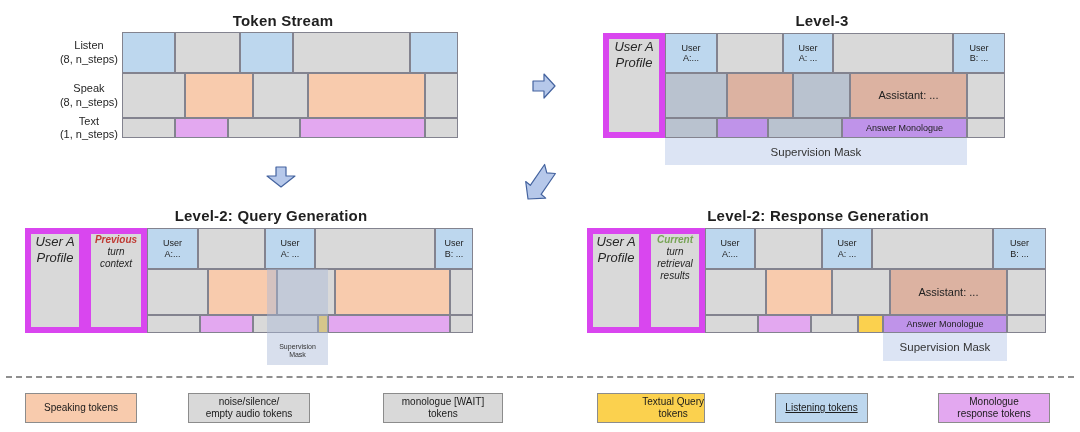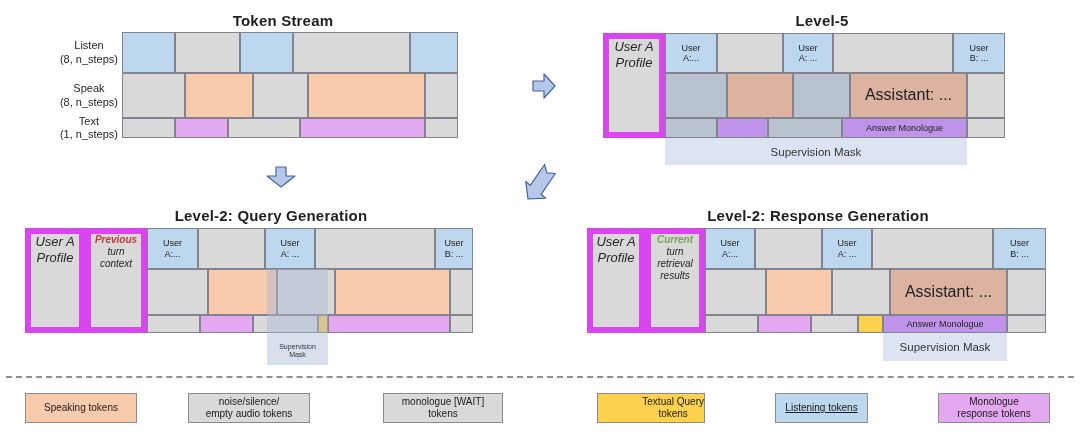--- a/index.html
+++ b/index.html
@@ -4,21 +4,21 @@
 <style>
   html,body{margin:0;padding:0;background:#fff;}
   #figure{position:relative;width:1080px;height:432px;background:#fff;overflow:hidden;
           font-family:"Liberation Sans","DejaVu Sans",sans-serif;color:#1f1f1f;}
   .title{position:absolute;transform:translateX(-50%);font-size:15px;font-weight:600;
          color:#1f1f1f;white-space:nowrap;letter-spacing:.2px;}
   .panel{position:absolute;overflow:visible;}
   .cell{position:absolute;box-sizing:border-box;border:1px solid #83838f;
         display:flex;align-items:center;justify-content:center;}
   .cell-label{font-size:9px;line-height:1.15;text-align:center;white-space:pre-line;color:#222;}
-  .cell-label.lg{font-size:16px;}
+  .cell-label.lg{font-size:11px;}
   .bigcell{position:absolute;box-sizing:border-box;border:6px solid #d946ef;
            display:flex;align-items:flex-start;justify-content:center;text-align:center;font-style:italic;}
   .profile-label{font-size:13px;line-height:1.25;white-space:pre-line;color:#262626;}
   .context-label{font-size:10px;line-height:1.2;white-space:pre-line;color:#262626;}
   .context-label .hl{display:block;font-weight:600;}
   .rowlabel{position:absolute;display:flex;align-items:center;justify-content:flex-end;
             font-size:11px;line-height:1.2;text-align:center;white-space:pre-line;color:#262626;}
   .mask-band{position:absolute;display:flex;align-items:center;justify-content:center;
              font-size:11.5px;color:#333;z-index:3;}
   .mask-overlay{position:absolute;display:flex;align-items:flex-end;justify-content:center;
@@ -31,21 +31,21 @@
   .separator{position:absolute;left:6px;top:376px;width:1068px;height:0;
              border-top:2px dashed #8f8f8f;}
   .arrow{position:absolute;}
 </style>
 </head>
 <body>
 
 <div id="figure">
 
   <div class="title" style="left:283px;top:12px">Token Stream</div>
-  <div class="title" style="left:822px;top:12px">Level-5</div>
+  <div class="title" style="left:822px;top:12px">Level-3</div>
   <div class="title" style="left:271px;top:207px">Level-2: Query Generation</div>
   <div class="title" style="left:818px;top:207px">Level-2: Response Generation</div>
 
   <div class="rowlabel" style="left:40px;top:32px;width:78px;height:41px">Listen
 (8, n_steps)</div>
   <div class="rowlabel" style="left:40px;top:73px;width:78px;height:45px">Speak
 (8, n_steps)</div>
   <div class="rowlabel" style="left:40px;top:118px;width:78px;height:20px">Text
 (1, n_steps)</div>
 

